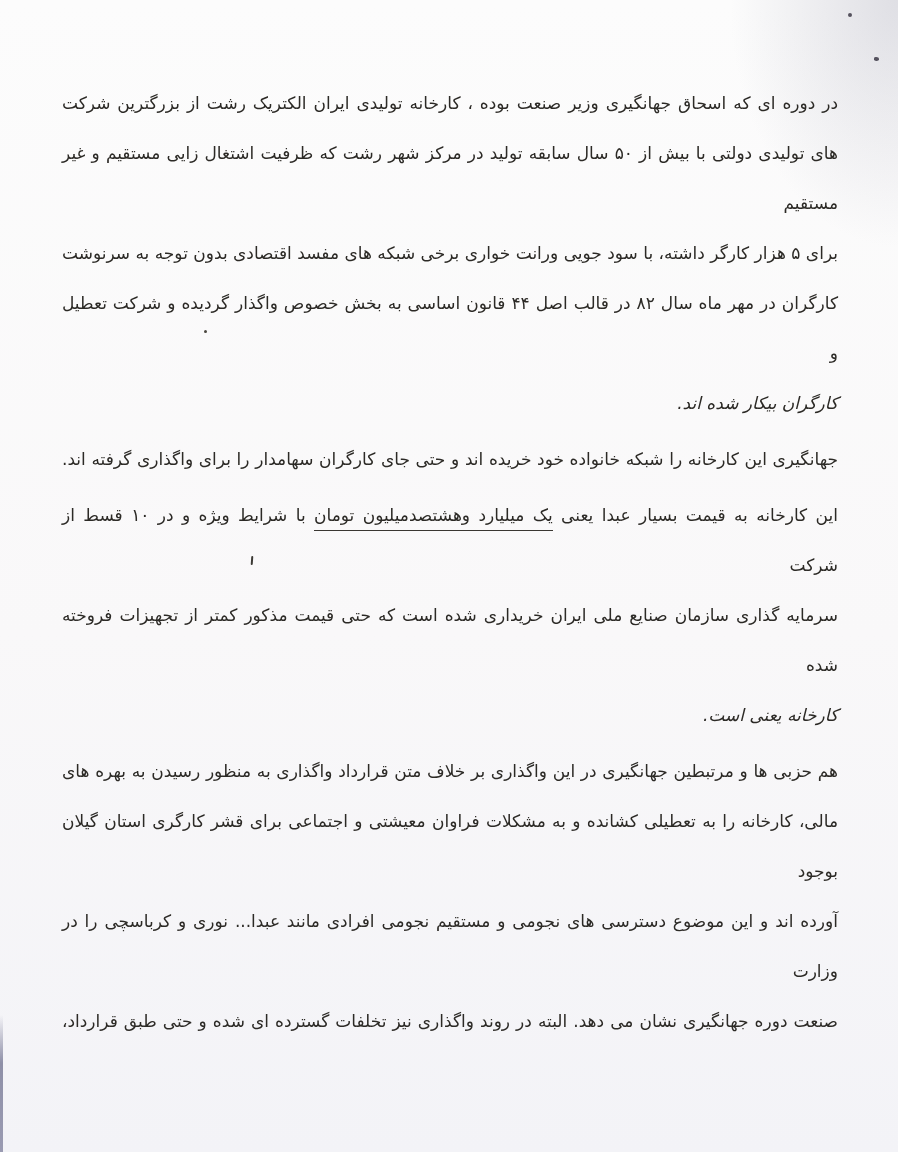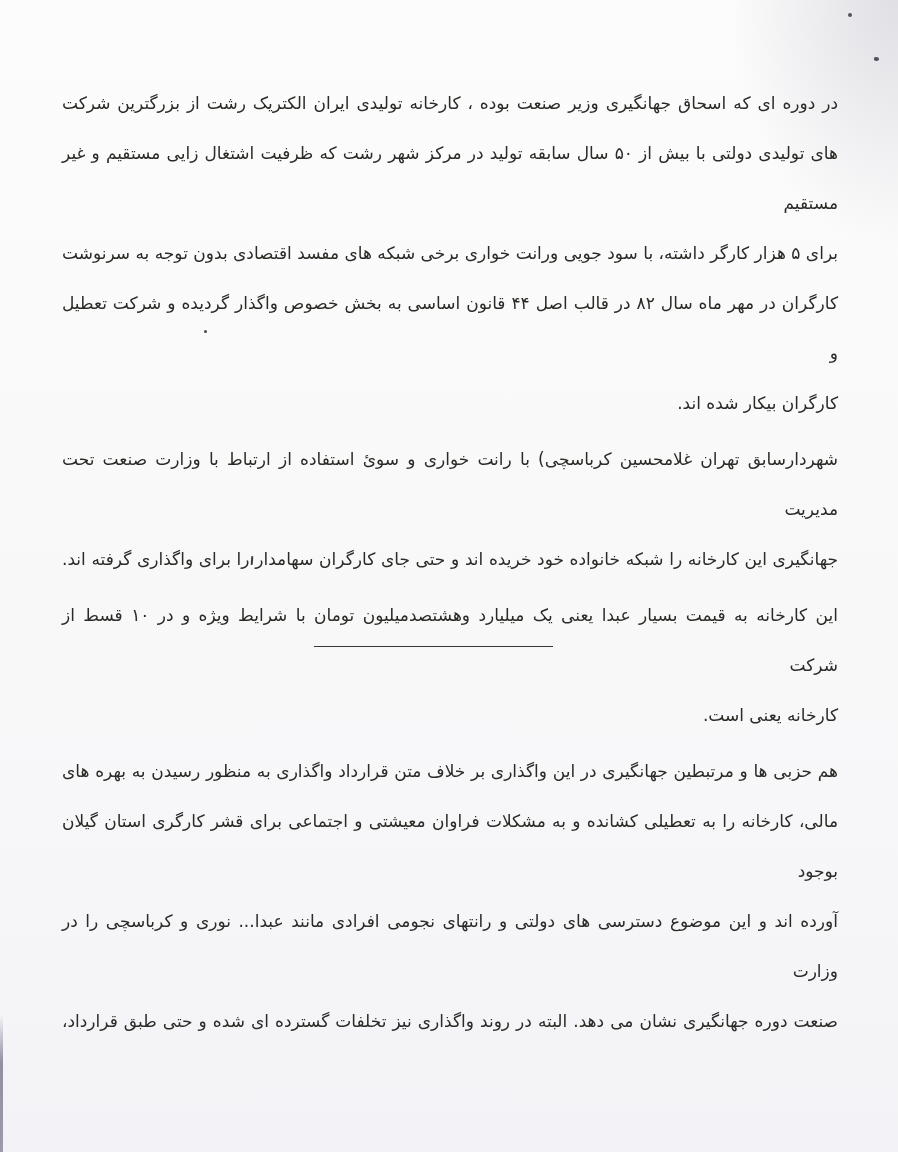--- a/index.html
+++ b/index.html
@@ -30,24 +30,25 @@
   }
   .para { margin: 0 0 6px 0; }
   .line {
     line-height: 50px;
     text-align: justify;
     text-align-last: justify;
   }
   .line.short-last {
     text-align: right;
     text-align-last: right;
+    font-style: italic;
   }
   .underlined {
     border-bottom: 1.5px solid #3a3732;
-    padding-bottom: 21px;
+    padding-bottom: 5px;
   }
   .speck { position: absolute; background: #55525e; border-radius: 50%; }
   .speck.s1 { left: 848px; top: 13px;  width: 4px; height: 4px; }
   .speck.s2 { left: 874px; top: 57px;  width: 5px; height: 4px; border-radius: 40% 60% 50% 50%; }
   .speck.s3 { left: 204px; top: 330px; width: 3px; height: 3px; background: #4a473f; }
   .scan-tick {
     position: absolute; left: 251px; top: 556px; width: 2px; height: 9px;
     background: #3c3a35; border-radius: 1px; transform: rotate(4deg);
   }
 </style>
@@ -63,27 +64,27 @@
   <div class="scan-tick"></div>
   <div class="text-block" id="text-block" dir="rtl">
       <div class="para">
         <div class="line">در دوره ای که اسحاق جهانگیری وزیر صنعت بوده ، کارخانه تولیدی ایران الکتریک رشت از بزرگترین شرکت</div>
         <div class="line">های تولیدی دولتی با بیش از ۵۰ سال سابقه تولید در مرکز شهر رشت که ظرفیت اشتغال زایی مستقیم و غیر مستقیم</div>
         <div class="line">برای ۵ هزار کارگر داشته، با سود جویی ورانت خواری برخی شبکه های مفسد اقتصادی بدون توجه به سرنوشت</div>
         <div class="line">کارگران در مهر ماه سال ۸۲ در قالب اصل ۴۴ قانون اساسی به بخش خصوص واگذار گردیده و شرکت تعطیل و</div>
         <div class="line short-last">کارگران بیکار شده اند.</div>
       </div>
       <div class="para">
-        <div class="line">شهردارسابق تهران غلامحسین کرباسچی) با رانت خواری و سوئ استفاده از ارتباط با وزارت صنعت تحت مدیریت</div>
         <div class="line">جهانگیری این کارخانه را شبکه خانواده خود خریده اند و حتی جای کارگران سهامدار را برای واگذاری گرفته اند.</div>
       </div>
       <div class="para">
         <div class="line"><span class="">این کارخانه به قیمت بسیار عبدا یعنی </span><span class="underlined">یک میلیارد وهشتصدمیلیون تومان</span><span class=""> با شرایط ویژه و در ۱۰ قسط از شرکت</span></div>
+        <div class="line">سرمایه گذاری سازمان صنایع ملی ایران خریداری شده است که حتی قیمت مذکور کمتر از تجهیزات فروخته شده</div>
         <div class="line short-last">کارخانه یعنی است.</div>
       </div>
       <div class="para">
         <div class="line">هم حزبی ها و مرتبطین جهانگیری در این واگذاری بر خلاف متن قرارداد واگذاری به منظور رسیدن به بهره های</div>
         <div class="line">مالی، کارخانه را به تعطیلی کشانده و به مشکلات فراوان معیشتی و اجتماعی برای قشر کارگری استان گیلان بوجود</div>
-        <div class="line">آورده اند و این موضوع دسترسی های دولتی و رانتهای نجومی افرادی مانند عبدا... نوری و کرباسچی را در وزارت</div>
+        <div class="line">آورده اند و این موضوع دسترسی های نجومی و مستقیم نجومی افرادی مانند عبدا... نوری و کرباسچی را در وزارت</div>
         <div class="line">صنعت دوره جهانگیری نشان می دهد. البته در روند واگذاری نیز تخلفات گسترده ای شده و حتی طبق قرارداد،</div>
       </div>
     </div>
 </div>
 
 </body></html>

